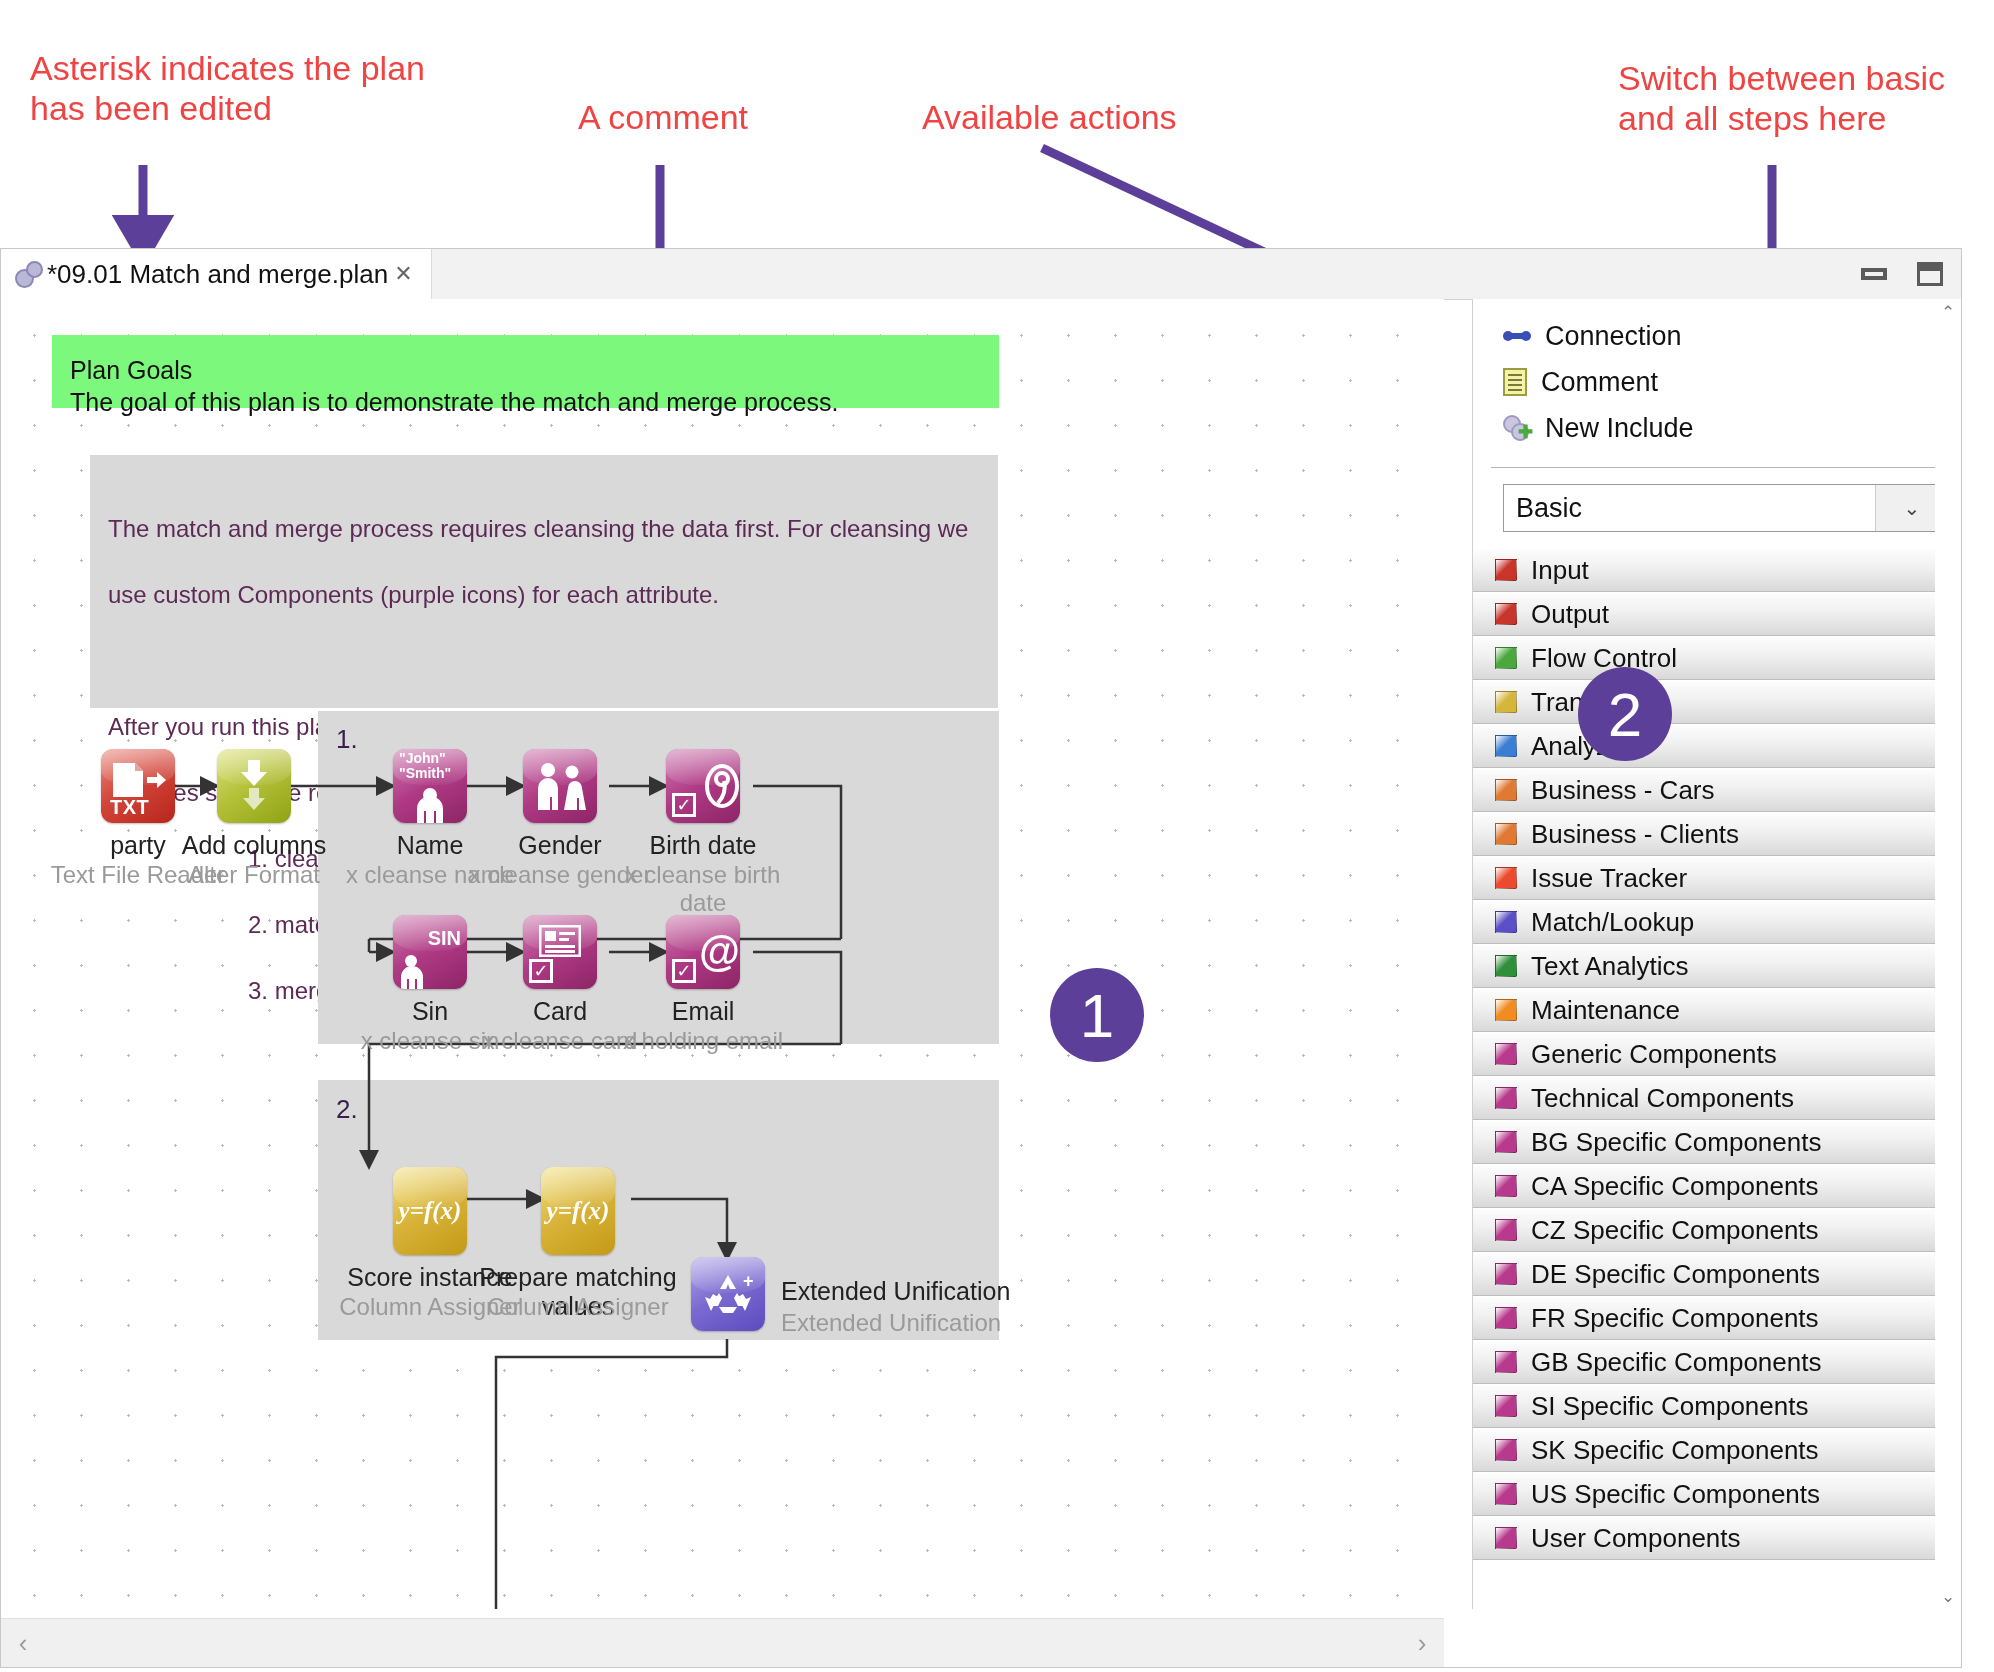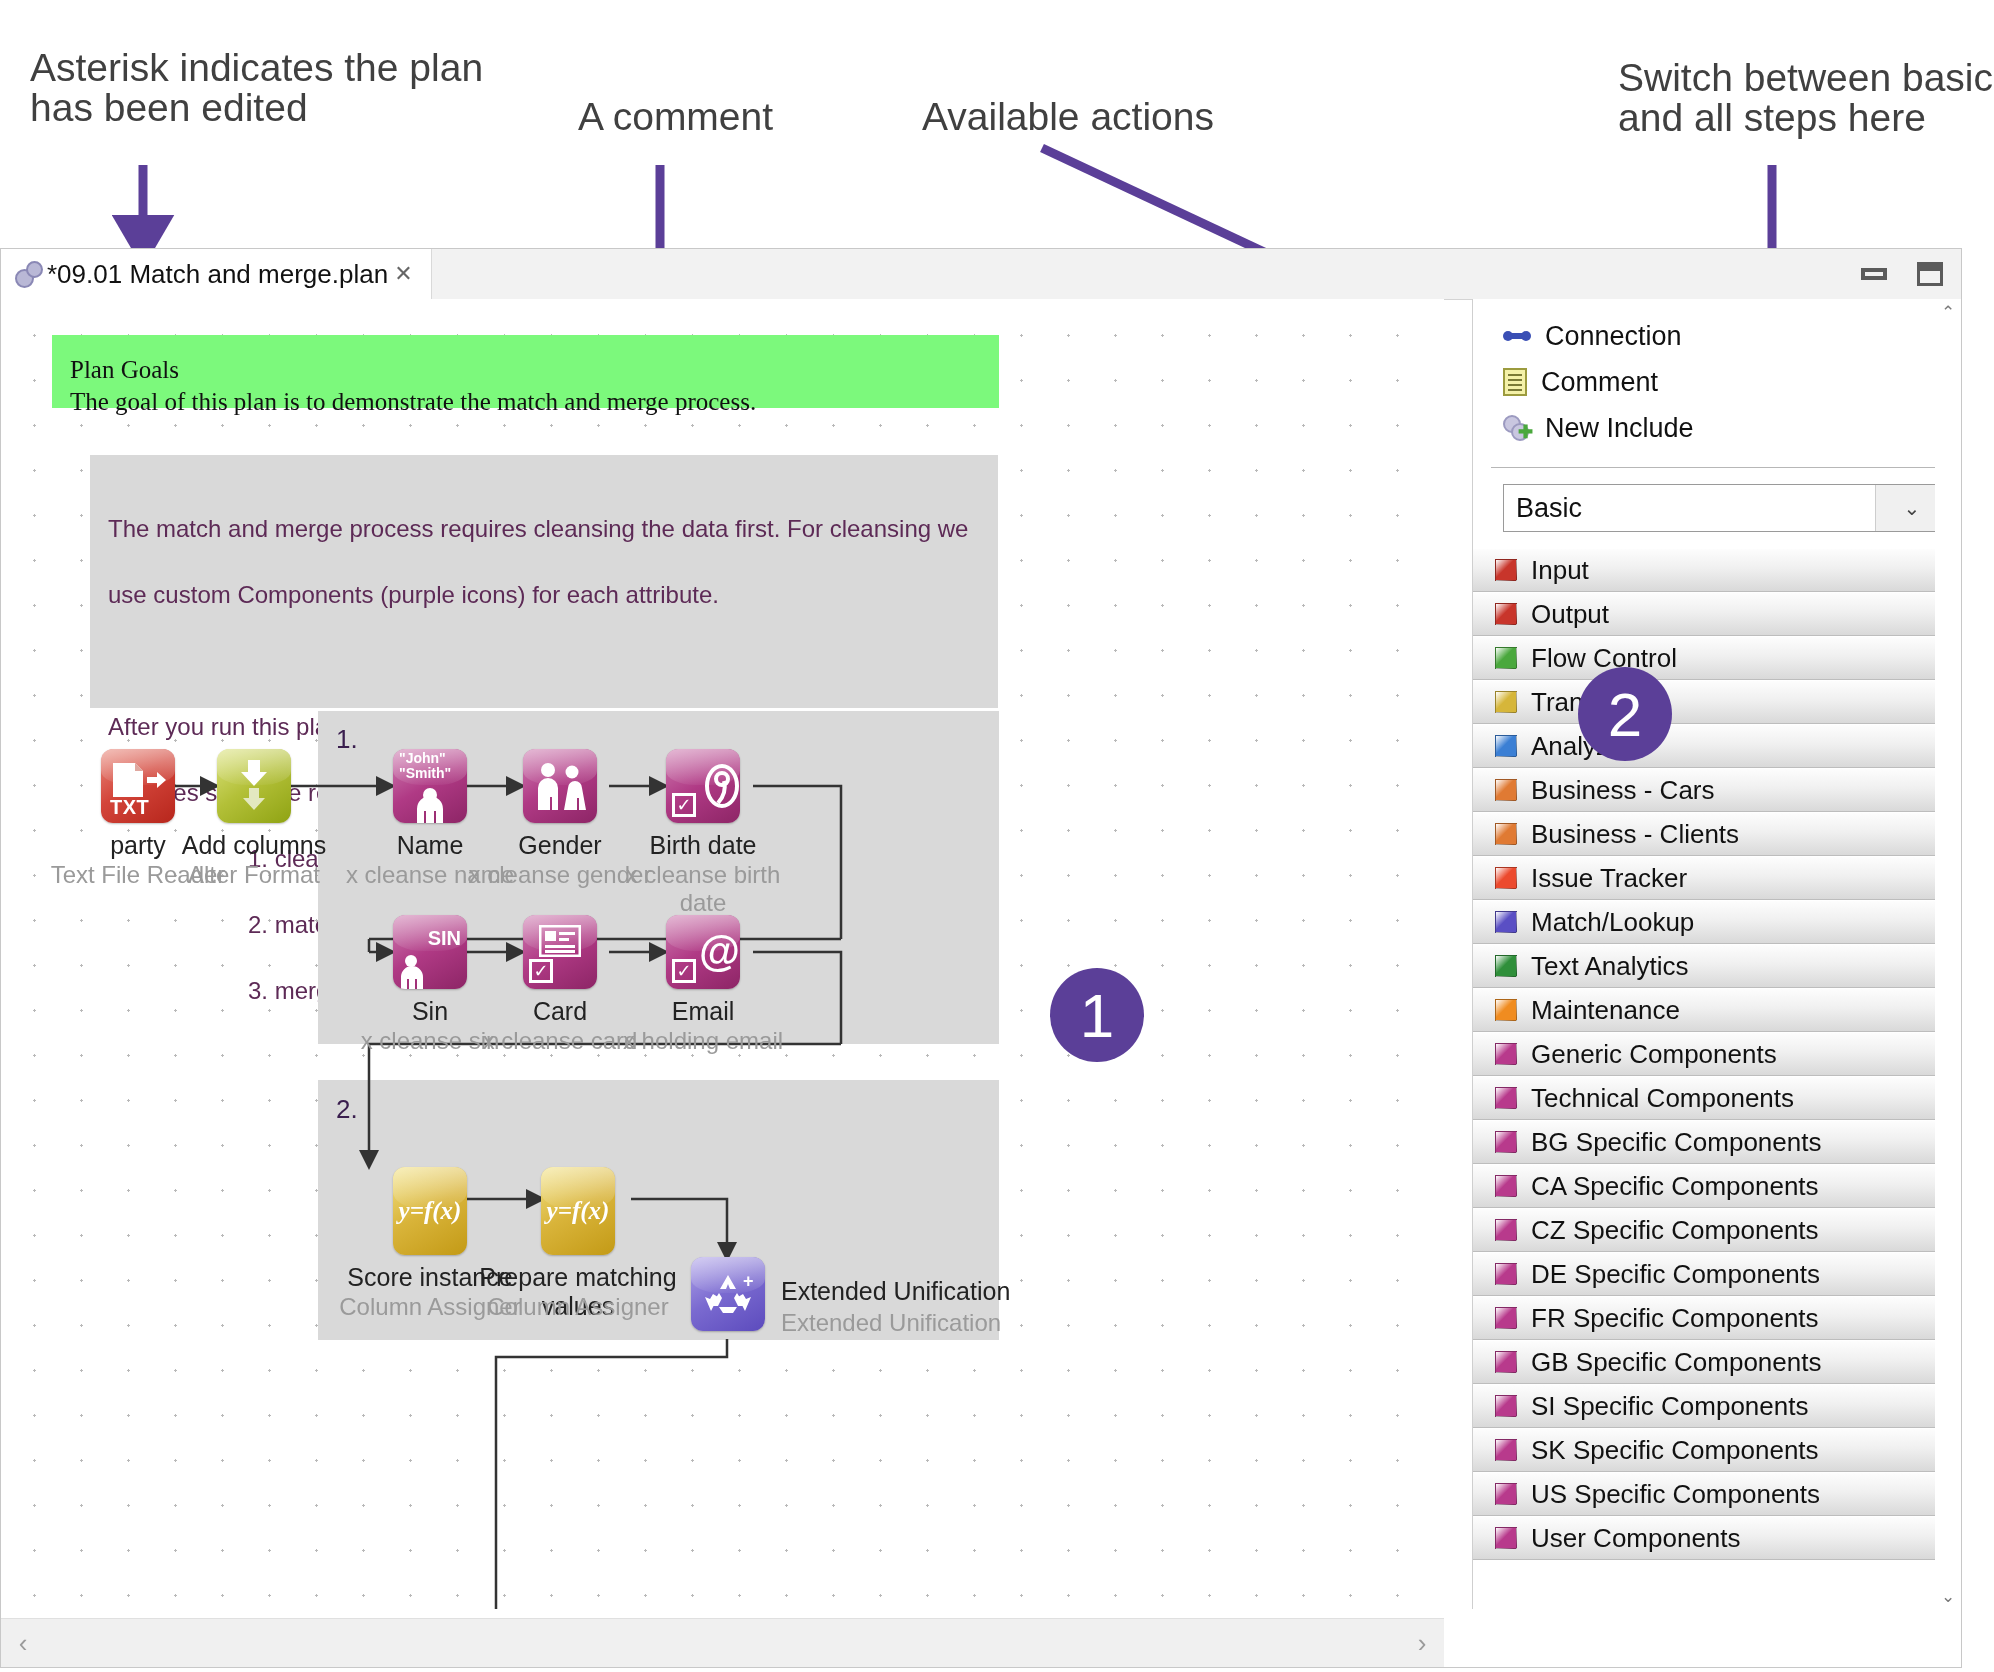--- a/index.html
+++ b/index.html
@@ -8,23 +8,23 @@
     background:#ffffff;
     font-family:"Liberation Sans", sans-serif;
     position:relative;
     overflow:hidden;
     color:#000;
   }
   
   .annot{
     position:absolute;
     font-family:"Liberation Sans", sans-serif;
-    font-size:39px;
+    font-size:34px;
     line-height:40px;
-    color:#404040;
+    color:#ef4444;
     white-space:pre-line;
   }
   .arrow-svg{position:absolute;left:0;top:0;width:1994px;height:1672px;pointer-events:none;}
 
   
   #editor{
     position:absolute;
     left:0;top:248px;
     width:1962px;height:1420px;
     background:#ffffff;
@@ -73,21 +73,21 @@
   .sb-arrow{position:absolute;left:0;width:26px;height:26px;display:flex;align-items:center;justify-content:center;color:#7a7a7a;font-size:17px;}
   #canvas-hscroll{position:absolute;left:0;bottom:0;width:1443px;height:48px;background:#f0f0f0;border-top:1px solid #e0e0e0;}
   .hs-arrow{position:absolute;top:0;height:48px;width:44px;display:flex;align-items:center;justify-content:center;color:#9b9b9b;font-size:26px;}
 
   
   #goalbox{
     position:absolute;left:51px;top:36px;width:947px;height:73px;
     background:#7cf97c;
     font-size:25px;line-height:32px;color:#111;
     padding:19px 0 0 18px;box-sizing:border-box;
-    font-family:Liberation Serif, serif;
+    font-family:Liberation Sans, sans-serif;
   }
   
   #commentbox{
     position:absolute;left:89px;top:156px;width:908px;height:253px;
     background:#d9d9d9;
     color:#5d2a56;
     font-size:24px;line-height:33px;
     padding:24px 0 0 18px;box-sizing:border-box;
     white-space:pre-line;
   }

